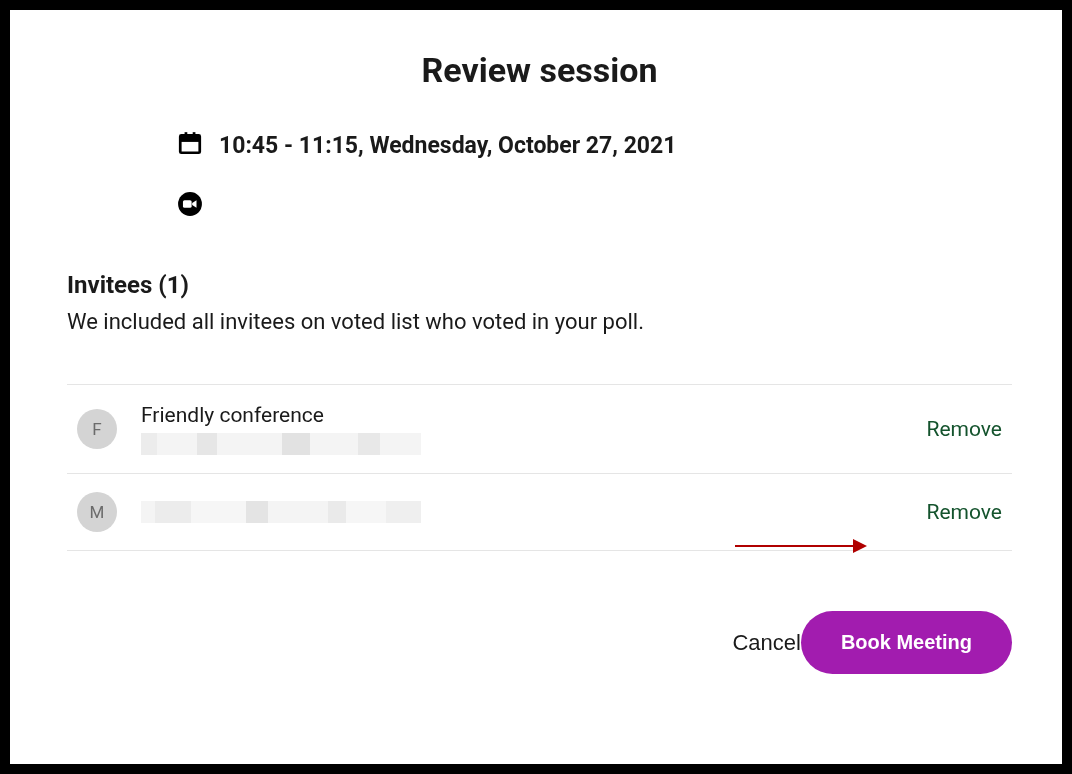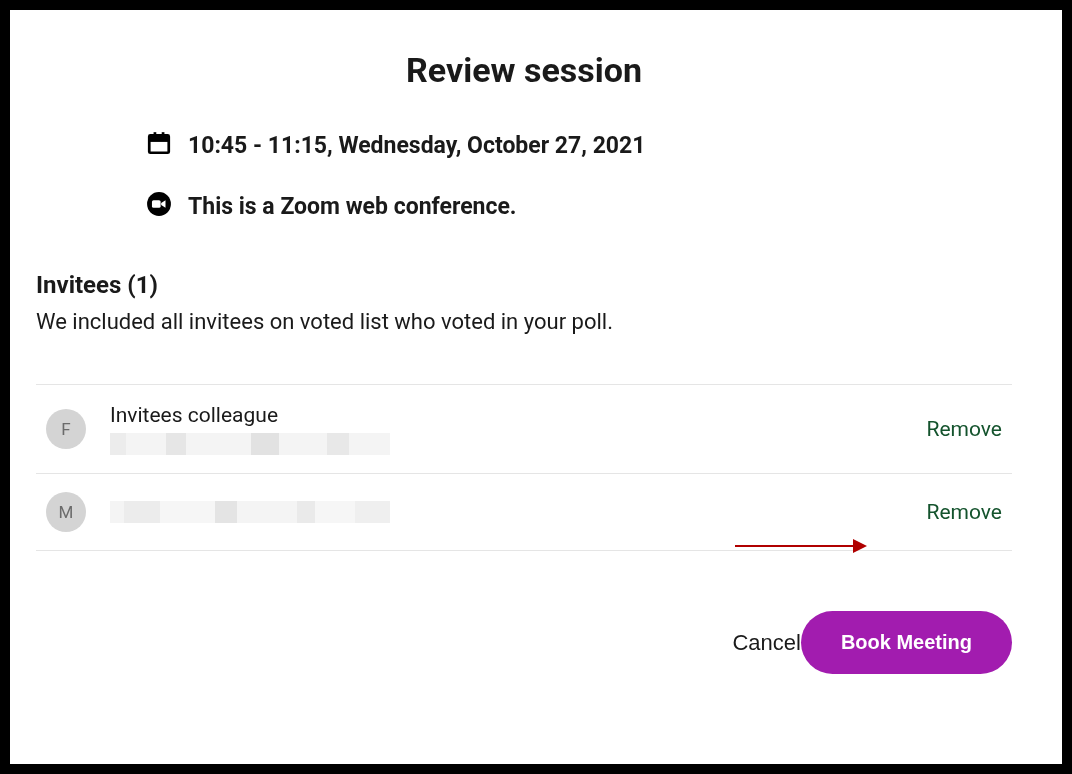--- a/index.html
+++ b/index.html
@@ -11,21 +11,21 @@
       font-family: -apple-system, BlinkMacSystemFont, "Segoe UI", Roboto, Helvetica, Arial, sans-serif;
       background: #000;
       width: 1072px;
       height: 774px;
       padding: 10px;
     }
     .modal {
       background: #fff;
       width: 100%;
       height: 100%;
-      padding: 40px 50px 50px 26px;
+      padding: 40px 50px 50px 57px;
       position: relative;
     }
     .title {
       text-align: center;
       font-size: 34px;
       font-weight: 700;
       color: #1a1a1a;
       margin-bottom: 40px;
     }
     .details {
@@ -157,32 +157,31 @@
       <span class="detail-text">10:45 - 11:15, Wednesday, October 27, 2021</span>
     </div>
     <div class="detail-row">
       <span>
         <svg viewBox="0 0 24 24">
             <circle cx="12" cy="12" r="11" fill="#000"></circle>
             <rect x="5.5" y="8.5" width="8" height="7" rx="1.5" fill="#fff"></rect>
             <path d="M14 11 L18 8.5 L18 15.5 L14 13 Z" fill="#fff"></path>
           </svg>
       </span>
-      <span class="detail-text">This is a Zoom web conference.</span>
     </div>
   </div>
 
   <div class="invitees-header">Invitees (1)</div>
   <div class="invitees-sub">We included all invitees on voted list who voted in your poll.</div>
 
   <div>
     <div class="invitee-row">
       <div class="avatar">F</div>
       <div class="invitee-info">
-        <div class="invitee-name">Invitees colleague</div>
+        <div class="invitee-name">Friendly conference</div>
         <div class="redacted">
           <span style="width:16px;background:#ececec"></span>
             <span style="width:40px;background:#f4f4f4"></span>
             <span style="width:20px;background:#e6e6e6"></span>
             <span style="width:65px;background:#f4f4f4"></span>
             <span style="width:28px;background:#e2e2e2"></span>
             <span style="width:48px;background:#f4f4f4"></span>
             <span style="width:22px;background:#e8e8e8"></span>
             <span style="width:41px;background:#f4f4f4"></span>
         </div>

